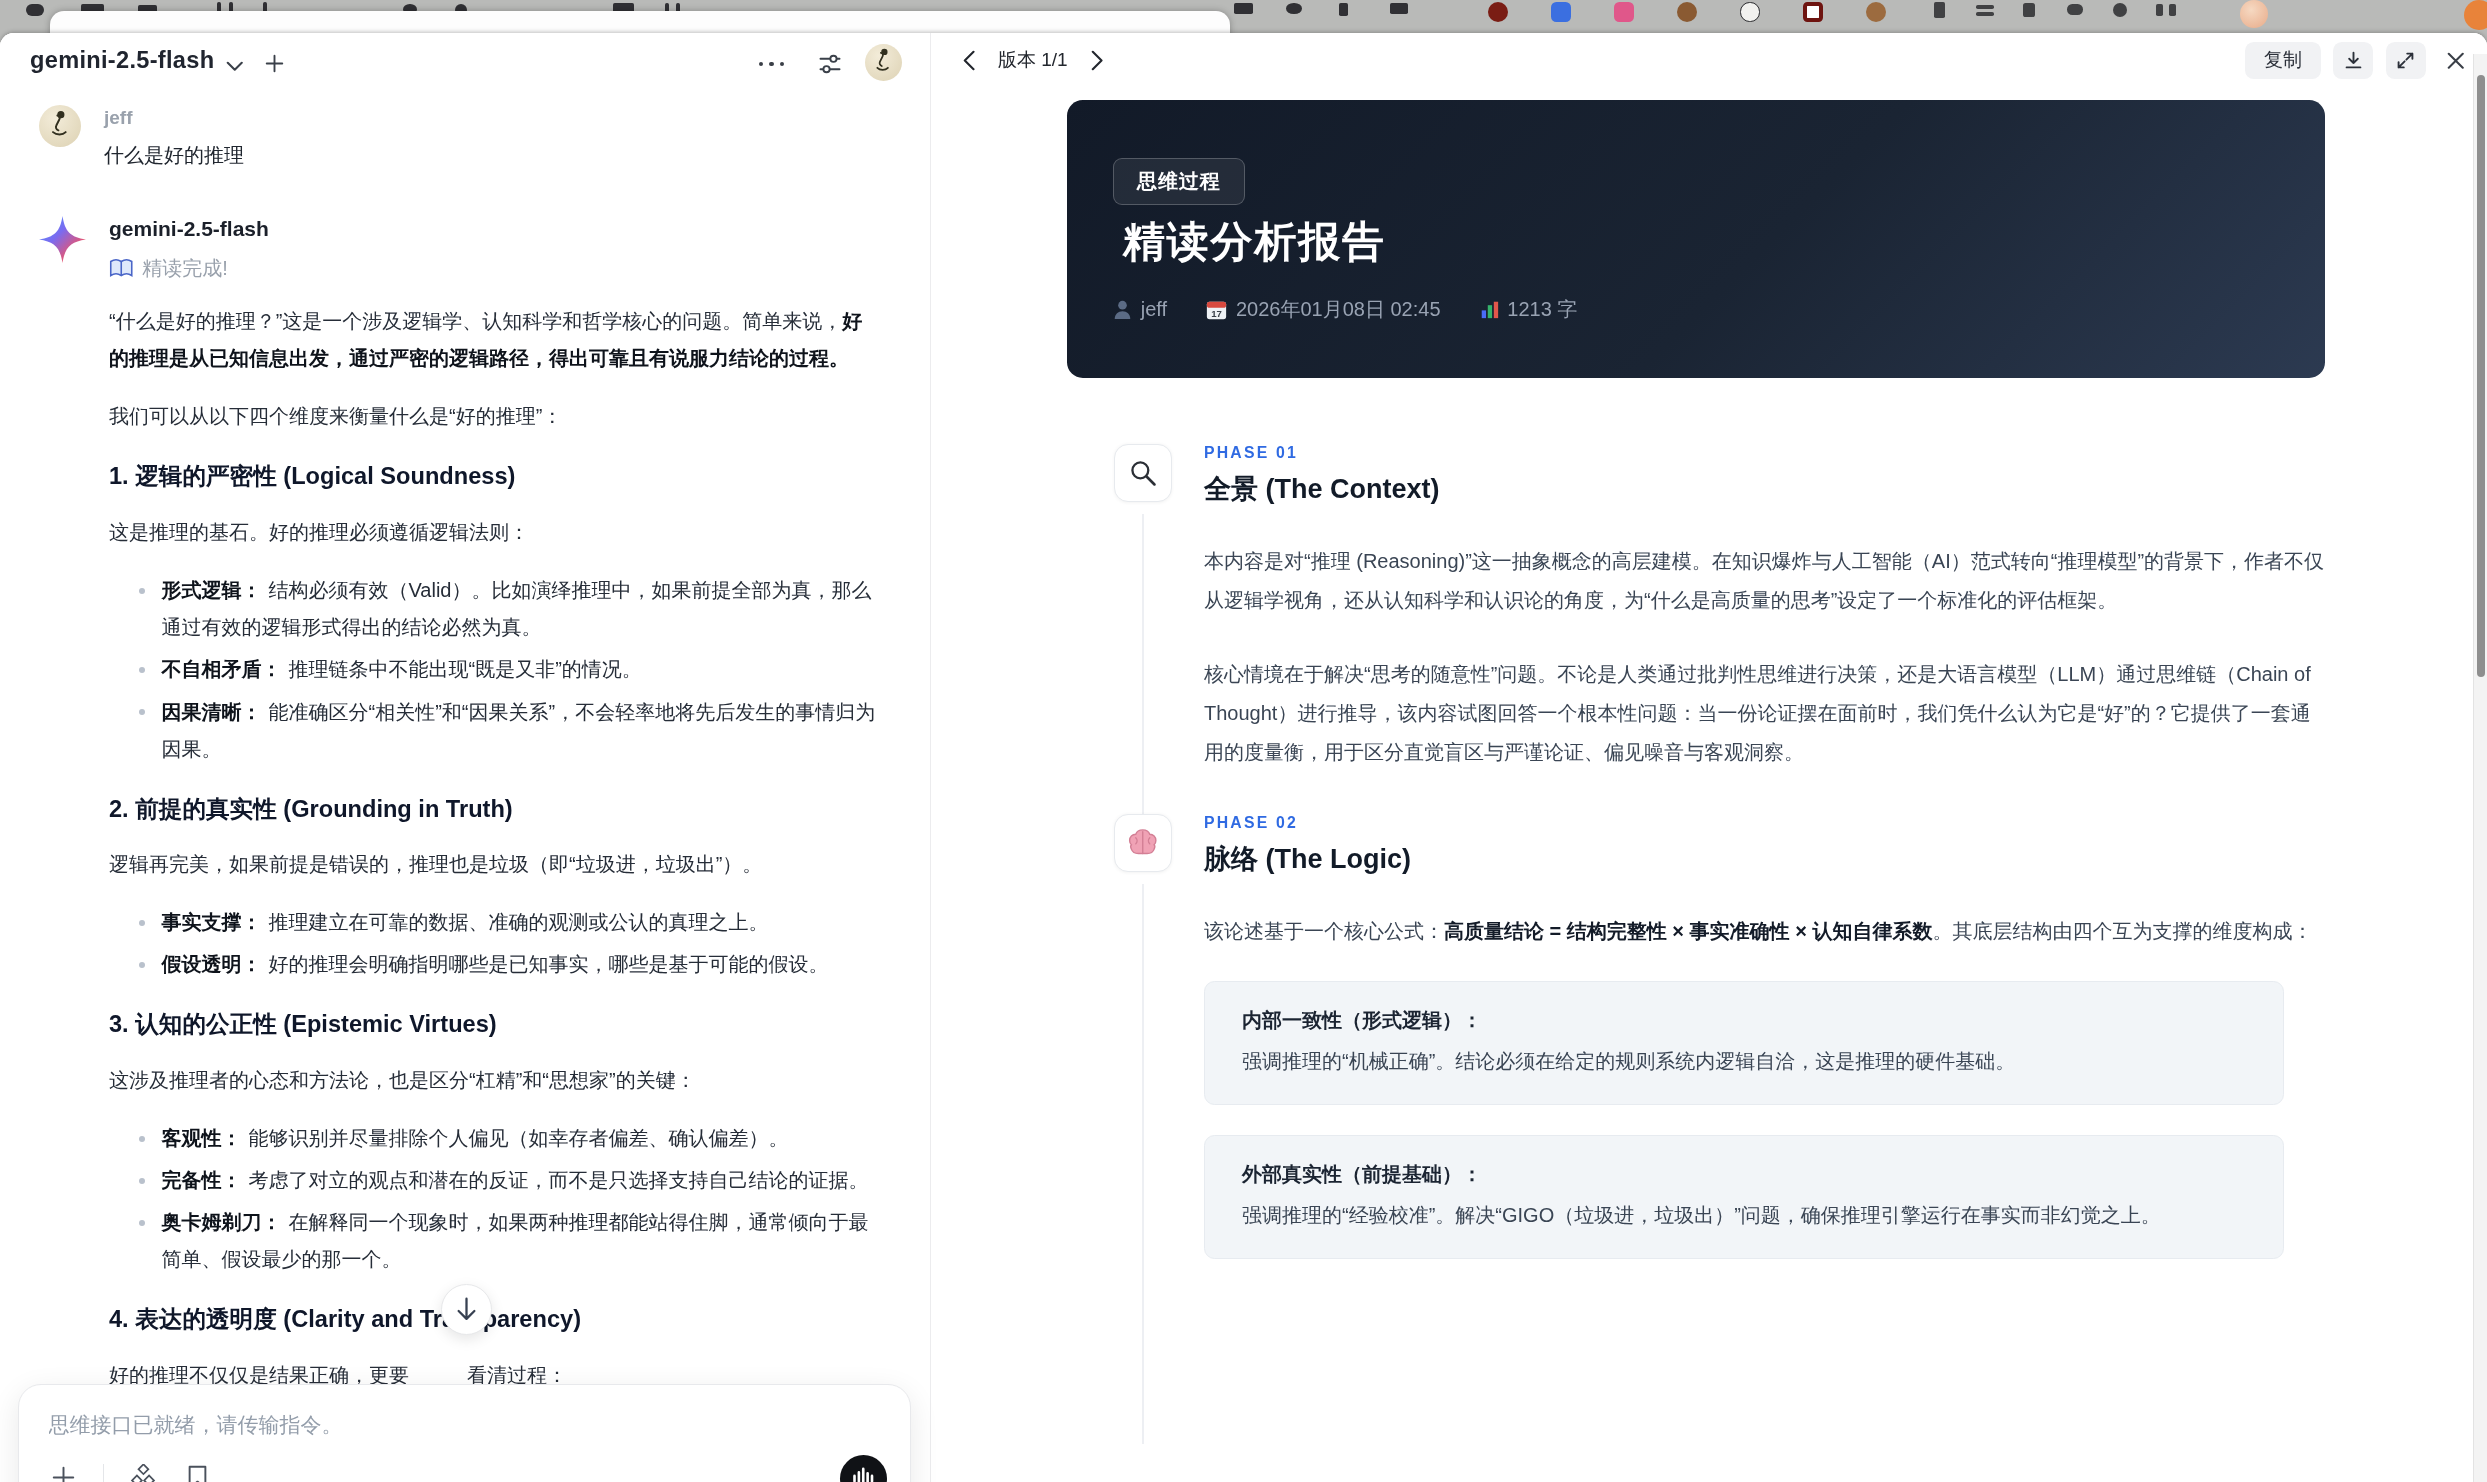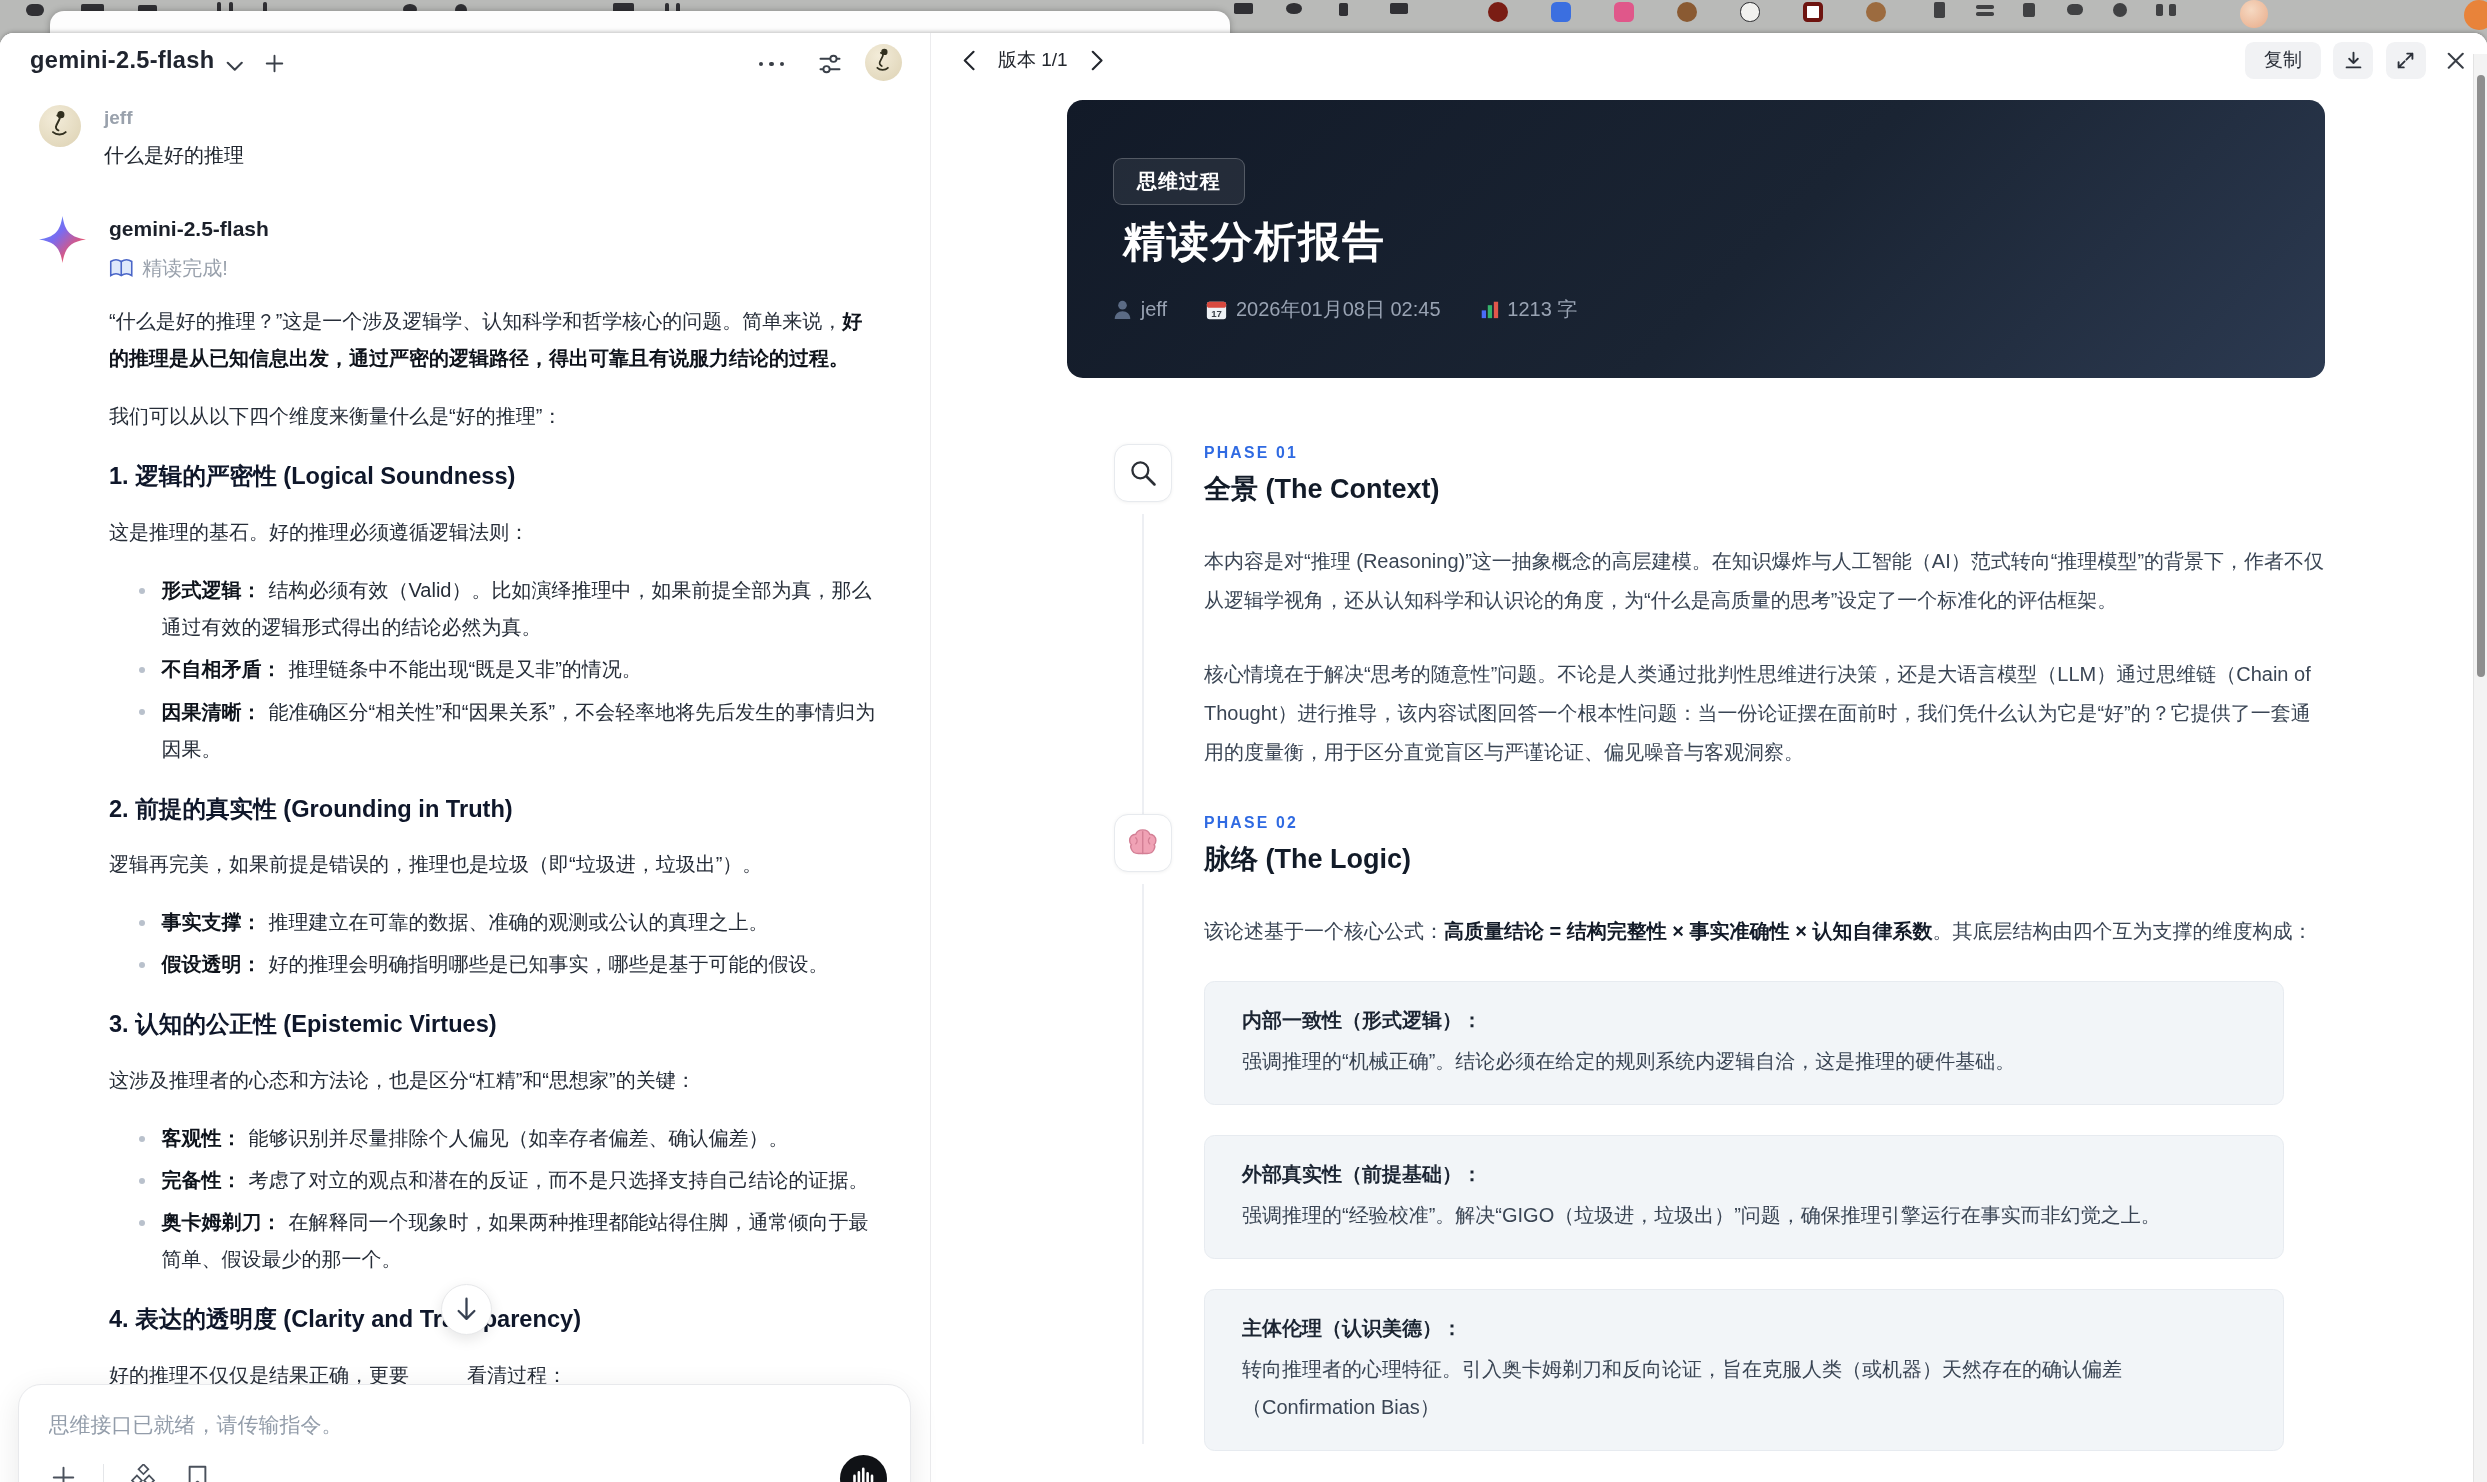--- a/index.html
+++ b/index.html
@@ -407,24 +407,20 @@
             <p><span>该论述基于一个核心公式：</span><strong>高质量结论 = 结构完整性 × 事实准确性 × 认知自律系数</strong><span>。其底层结构由四个互为支撑的维度构成：</span></p>
 
             <div class="logic-card">
               <div class="lc-title">内部一致性（形式逻辑）：</div>
               <div class="lc-body">强调推理的“机械正确”。结论必须在给定的规则系统内逻辑自洽，这是推理的硬件基础。</div>
             </div>
             <div class="logic-card">
               <div class="lc-title">外部真实性（前提基础）：</div>
               <div class="lc-body">强调推理的“经验校准”。解决“GIGO（垃圾进，垃圾出）”问题，确保推理引擎运行在事实而非幻觉之上。</div>
             </div>
-            <div class="logic-card">
-              <div class="lc-title">主体伦理（认识美德）：</div>
-              <div class="lc-body">转向推理者的心理特征。引入奥卡姆剃刀和反向论证，旨在克服人类（或机器）天然存在的确认偏差（Confirmation Bias）</div>
-            </div>
           </div>
         </div>
       </div>
 
       <div class="rp-track">
         <div class="rp-thumb"></div>
       </div>
     </div>
   </div>
 </div>

